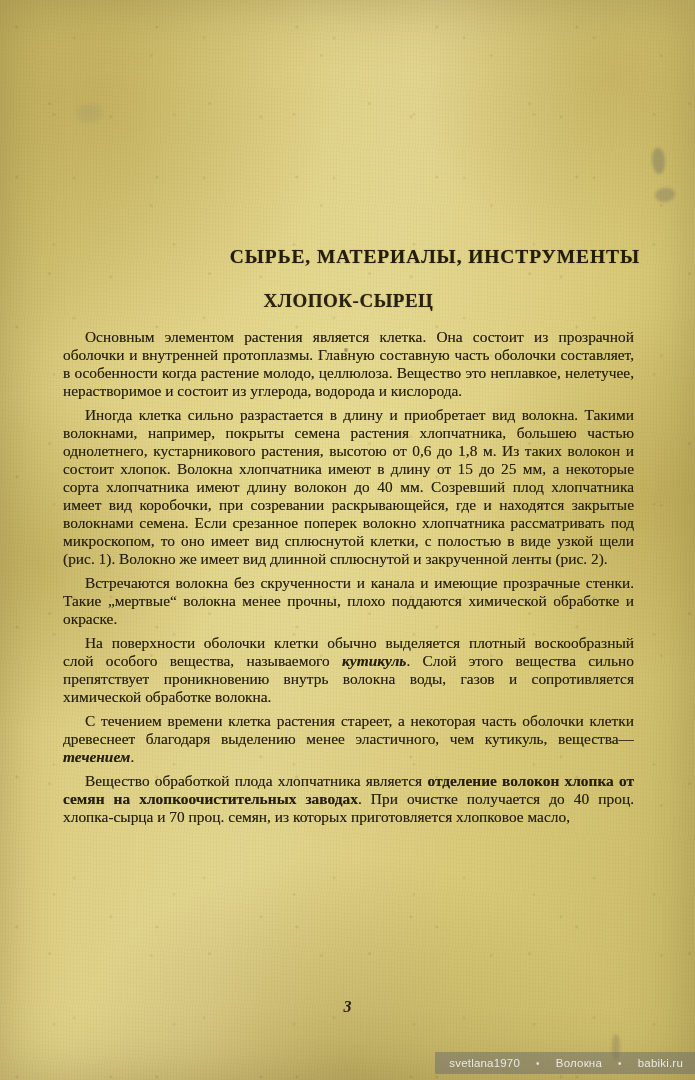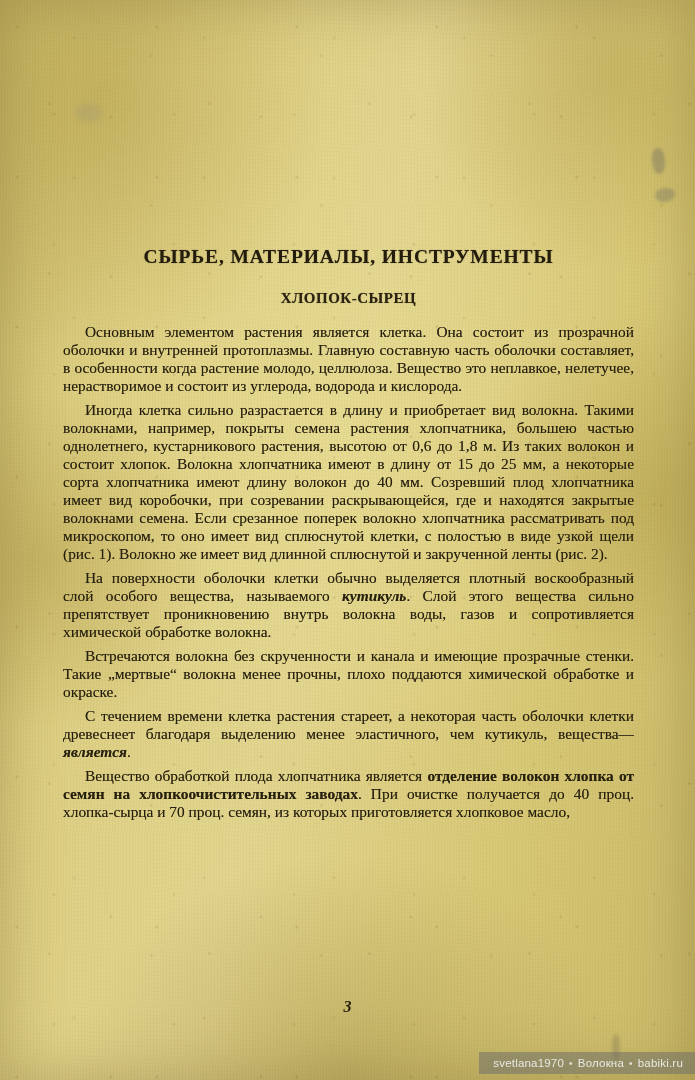--- a/index.html
+++ b/index.html
@@ -56,32 +56,32 @@
 
   
   .column {
     position: absolute;
     left: 57px;
     top: 246px;
     width: 583px;
   }
 
   .section-title {
-    text-align: center;
+    text-align: right;
     font-weight: bold;
     font-size: 19.5px;
     letter-spacing: .9px;
     color: #241d0d;
     margin: 0 0 22px 0;
     text-shadow: 0 0 1px rgba(40,32,12,.55);
   }
   .sub-title {
     text-align: center;
     font-weight: bold;
-    font-size: 15px;
+    font-size: 19px;
     letter-spacing: .5px;
     color: #2a2210;
     margin: 0 0 16px 0;
     text-shadow: 0 0 1px rgba(40,32,12,.45);
   }
 
   p.body {
     margin: 6px;
     font-size: 15.4px;
     line-height: 18px;
@@ -110,21 +110,21 @@
 
   
   .watermark {
     position: absolute;
     right: 0;
     bottom: 6px;
     height: 22px;
     padding: 0 12px 0 14px;
     display: flex;
     align-items: center;
-    gap: 5px;
+    gap: 16px;
     background: rgba(112,112,104,.55);
     color: #e9e9e4;
     font-family: "Liberation Sans", "DejaVu Sans", sans-serif;
     font-size: 11.5px;
     letter-spacing: .2px;
     white-space: nowrap;
   }
   .watermark .dot { font-size: 10px; opacity: .9; }
 </style>
 </head>
@@ -143,25 +143,25 @@
   <div class="column">
 
     <h1 class="section-title">СЫРЬЕ, МАТЕРИАЛЫ, ИНСТРУМЕНТЫ</h1>
 
     <h2 class="sub-title">ХЛОПОК-СЫРЕЦ</h2>
 
     <p class="body">Основным элементом растения является клетка. Она состоит из прозрачной оболочки и внутренней протоплазмы. Главную составную часть оболочки составляет, в особенности когда растение молодо, целлюлоза. Вещество это неплавкое, нелетучее, нерастворимое и состоит из углерода, водорода и кислорода.</p>
 
     <p class="body">Иногда клетка сильно разрастается в длину и приобретает вид волокна. Такими волокнами, например, покрыты семена растения хлопчатника, большею частью однолетнего, кустарникового растения, высотою от 0,6 до 1,8 м. Из таких волокон и состоит хлопок. Волокна хлопчатника имеют в длину от 15 до 25 мм, а некоторые сорта хлопчатника имеют длину волокон до 40 мм. Созревший плод хлопчатника имеет вид коробочки, при созревании раскрывающейся, где и находятся закрытые волокнами семена. Если срезанное поперек волокно хлопчатника рассматривать под микроскопом, то оно имеет вид сплюснутой клетки, с полостью в виде узкой щели (рис. 1). Волокно же имеет вид длинной сплюснутой и закрученной ленты (рис. 2).</p>
 
+    <p class="body">Встречаются волокна без скрученности и канала и имеющие прозрачные стенки. Такие „мертвые“ волокна менее прочны, плохо поддаются химической обработке и окраске.</p>
+
     <p class="body"><span>На поверхности оболочки клетки обычно выделяется плотный воскообразный слой особого вещества, называемого </span><span class="bi">кутикуль</span><span>. Слой этого вещества сильно препятствует проникновению внутрь волокна воды, газов и сопротивляется химической обработке волокна.</span></p>
 
-    <p class="body">Встречаются волокна без скрученности и канала и имеющие прозрачные стенки. Такие „мертвые“ волокна менее прочны, плохо поддаются химической обработке и окраске.</p>
-
-    <p class="body"><span>С течением времени клетка растения стареет, а некоторая часть оболочки клетки древеснеет благодаря выделению менее эластичного, чем кутикуль, вещества—</span><span class="bi">является</span><span>.</span></p>
+    <p class="body"><span>С течением времени клетка растения стареет, а некоторая часть оболочки клетки древеснеет благодаря выделению менее эластичного, чем кутикуль, вещества—</span><span class="bi">течением</span><span>.</span></p>
 
     <p class="body"><span>Вещество обработкой плода хлопчатника является </span><span class="b">отделение волокон хлопка от семян на хлопкоочистительных заводах</span><span>. При очистке получается до 40 проц. хлопка-сырца и 70 проц. семян, из которых приготовляется хлопковое масло,</span></p>
 
   </div>
 
   <div class="folio">3</div>
 
   <div class="watermark">
     <span>svetlana1970</span>
     <span class="dot">•</span>

